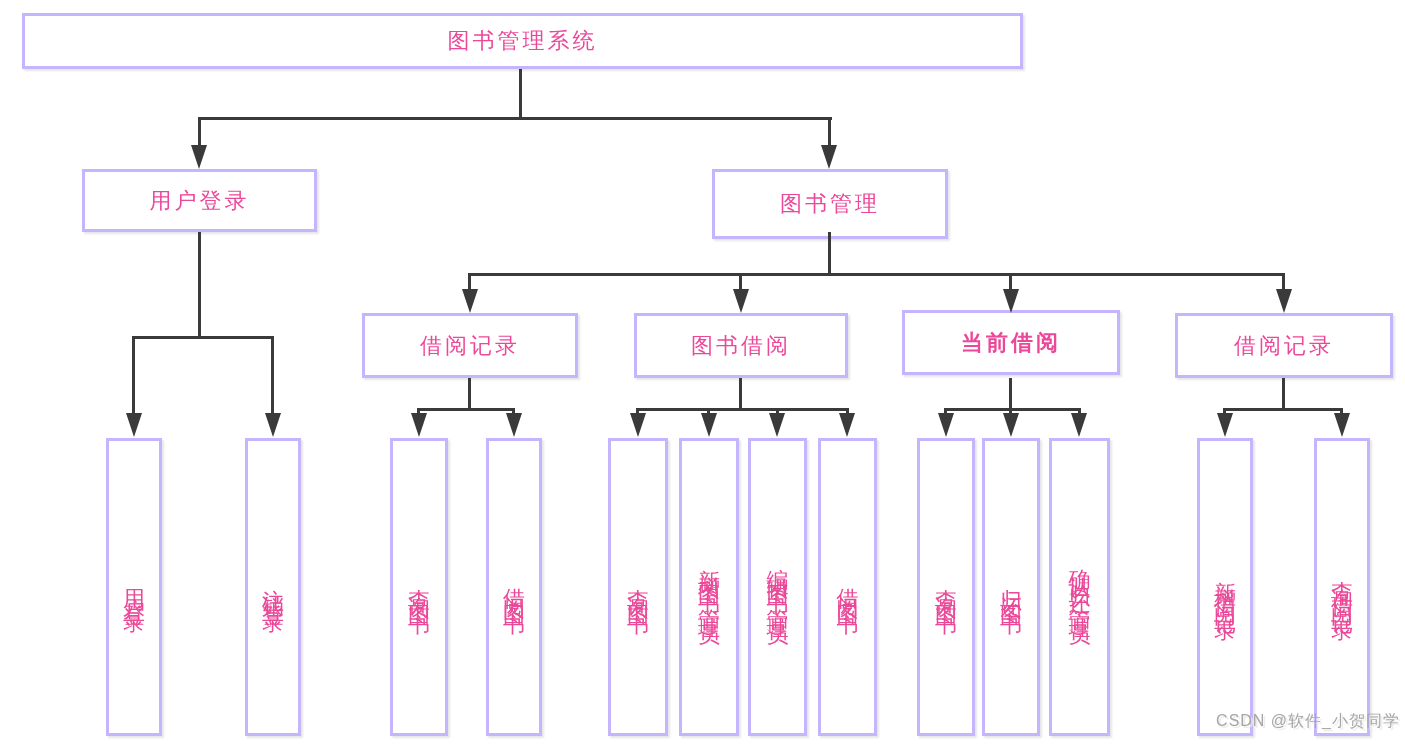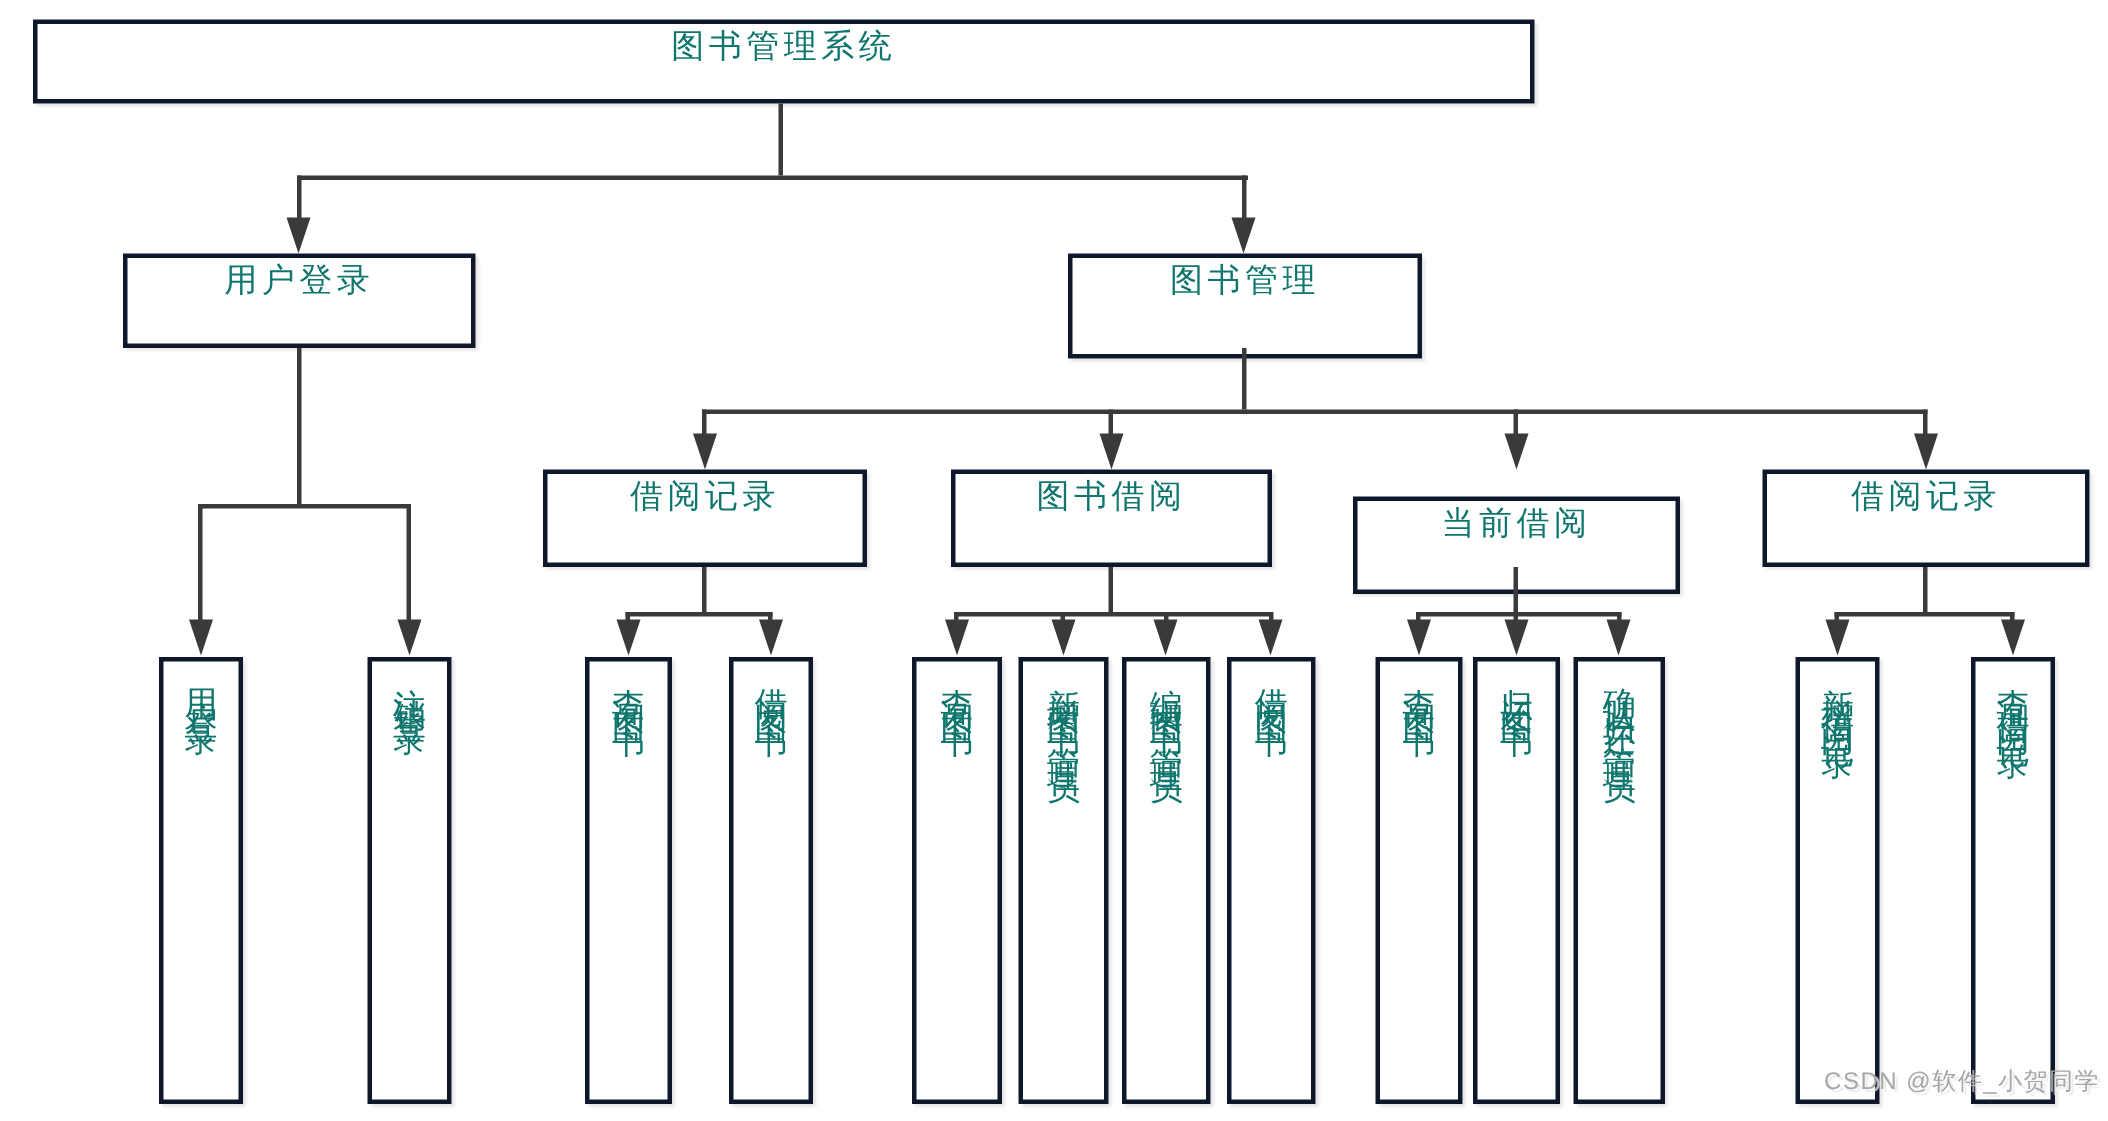--- a/index.html
+++ b/index.html
@@ -9,28 +9,28 @@
     height: 747px;
     background: #ffffff;
     font-family: "Liberation Sans", sans-serif;
     color: #2f2f2f;
     overflow: hidden;
   }
   
   .box {
     position: absolute;
     box-sizing: border-box;
-    border: 3px solid #0f172a;
+    border: 3px solid #c4b5fd;
     background: #ffffff;
     display: flex;
-    align-items: flex-start;
+    align-items: center;
     justify-content: center;
     font-size: 22px;
     letter-spacing: 3px;
-    color: #0f766e;
+    color: #ec4899;
     box-shadow: 2px 2px 2px rgba(0,0,0,0.10);
   }
   .leaf .vtext {
     writing-mode: vertical-rl;
     text-orientation: mixed;
     font-size: 22px;
     letter-spacing: 8px;
     line-height: 1;
     white-space: nowrap;
   }
@@ -74,21 +74,21 @@
   </div>
 
   <div class="box" style="left:362px; top:313px; width:216px; height:65px;">
     <span>借阅记录</span>
   </div>
 
   <div class="box" style="left:634px; top:313px; width:214px; height:65px;">
     <span>图书借阅</span>
   </div>
 
-  <div class="box" style="left:902px; top:331px; width:218px; height:65px;">
+  <div class="box" style="left:902px; top:310px; width:218px; height:65px;font-weight:bold;">
     <span>当前借阅</span>
   </div>
 
   <div class="box" style="left:1175px; top:313px; width:218px; height:65px;">
     <span>借阅记录</span>
   </div>
 
   <div class="box leaf" style="left:106px; top:438px; width:56px; height:298px;">
     <span class="vtext">用户登录</span>
   </div>

